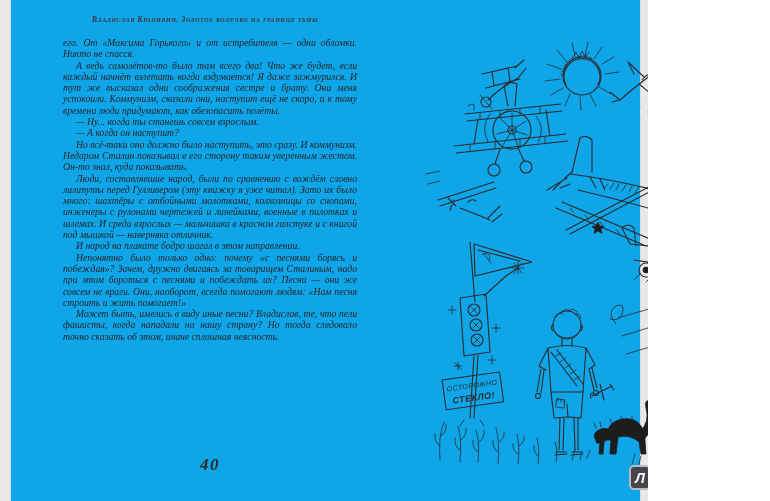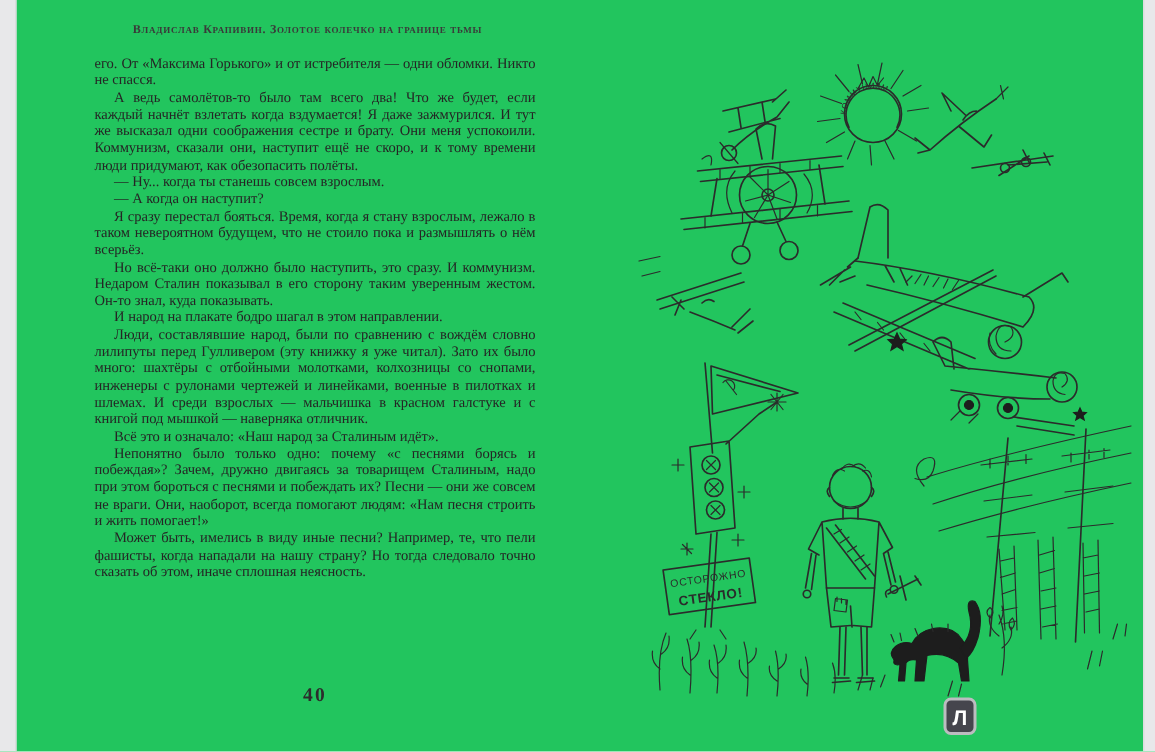--- a/index.html
+++ b/index.html
@@ -1,35 +1,35 @@
 <!DOCTYPE html>
 <html lang="ru"><head>
 <meta charset="utf-8">
 <style>
   html,body{margin:0;padding:0;background:#ffffff;}
   .stage{
-    position:relative;width:770px;height:501px;overflow:hidden;
-    background:#22c55e;font-family:"Liberation Serif", serif;color:#252525;
+    position:relative;width:648px;height:501px;overflow:hidden;
+    background:#0ea5e9;font-family:"Liberation Serif", serif;color:#252525;font-style:italic;
   }
   .margin-band{position:absolute;top:0;bottom:0;background:#e8e8ea;}
   .margin-band.left{left:0;width:10px;border-right:1px solid #dcdcde;}
   .margin-band.right{right:0;width:7px;border-left:1px solid #dcdcde;}
   .running-header{
     position:absolute;left:40px;top:15px;width:330px;text-align:center;
     font-variant:small-caps;font-weight:bold;font-size:8px;letter-spacing:.5px;color:#3a3a3a;
   }
   .text-column{
     position:absolute;left:63px;top:37px;width:294px;
     font-size:9.7px;line-height:11.3px;text-align:justify;hyphens:auto;
   }
   .text-column p{margin:0;text-indent:13px;}
   .text-column p.first{text-indent:0;}
   .page-number{
     position:absolute;left:63px;top:455px;width:294px;text-align:center;
-    font-size:13px;font-weight:bold;letter-spacing:1.5px;color:#2c2c2c;
+    font-size:17px;font-weight:bold;letter-spacing:1.5px;color:#2c2c2c;
   }
   .illustration{position:absolute;left:420px;top:22px;width:335px;height:455px;}
   .ill path,.ill line,.ill circle,.ill polyline,.ill rect{
     stroke:#2b2b2b;fill:none;stroke-width:1.1;stroke-linecap:round;stroke-linejoin:round;
   }
   .ill text{fill:#2b2b2b;stroke:none;font-family:"Liberation Sans", sans-serif;}
   .ill .filled{fill:#1d1d1d;stroke:#1d1d1d;stroke-width:.8;}
   .ill .thin{stroke-width:.8;}
   .watermark{
     position:absolute;left:629px;top:465px;width:22px;height:25px;
@@ -46,27 +46,25 @@
   <div class="margin-band left"></div>
   <div class="margin-band right"></div>
 
   <div class="running-header">Владислав Крапивин. Золотое колечко на границе тьмы</div>
 
   <div class="text-column">
     <p class="first">его. От «Максима Горького» и от истребителя — одни обломки. Никто не спасся.</p>
     <p>А ведь самолётов-то было там всего два! Что же будет, если каждый начнёт взлетать когда вздумается! Я даже зажмурился. И тут же высказал одни соображения сестре и брату. Они меня успокоили. Коммунизм, сказали они, наступит ещё не скоро, и к тому времени люди придумают, как обезопасить полёты.</p>
     <p>— Ну... когда ты станешь совсем взрослым.</p>
     <p>— А когда он наступит?</p>
-    <p>Я сразу перестал бояться. Время, когда я стану взрослым, лежало в таком невероятном будущем, что не стоило пока и размышлять о нём всерьёз.</p>
     <p>Но всё-таки оно должно было наступить, это сразу. И коммунизм. Недаром Сталин показывал в его сторону таким уверенным жестом. Он-то знал, куда показывать.</p>
+    <p>Люди, составлявшие народ, были по сравнению с вождём словно лилипуты перед Гулливером (эту книжку я уже читал). Зато их было много: шахтёры с отбойными молотками, колхозницы со снопами, инженеры с рулонами чертежей и линейками, военные в пилотках и шлемах. И среди взрослых — мальчишка в красном галстуке и с книгой под мышкой — наверняка отличник.</p>
     <p>И народ на плакате бодро шагал в этом направлении.</p>
-    <p>Люди, составлявшие народ, были по сравнению с вождём словно лилипуты перед Гулливером (эту книжку я уже читал). Зато их было много: шахтёры с отбойными молотками, колхозницы со снопами, инженеры с рулонами чертежей и линейками, военные в пилотках и шлемах. И среди взрослых — мальчишка в красном галстуке и с книгой под мышкой — наверняка отличник.</p>
-    <p>Всё это и означало: «Наш народ за Сталиным идёт».</p>
     <p>Непонятно было только одно: почему «с песнями борясь и побеждая»? Зачем, дружно двигаясь за товарищем Сталиным, надо при этом бороться с песнями и побеждать их? Песни — они же совсем не враги. Они, наоборот, всегда помогают людям: «Нам песня строить и жить помогает!»</p>
-    <p>Может быть, имелись в виду иные песни? Например, те, что пели фашисты, когда нападали на нашу страну? Но тогда следовало точно сказать об этом, иначе сплошная неясность.</p>
+    <p>Может быть, имелись в виду иные песни? Владислав, те, что пели фашисты, когда нападали на нашу страну? Но тогда следовало точно сказать об этом, иначе сплошная неясность.</p>
   </div>
 
   <div class="page-number">40</div>
 
   <svg class="illustration ill" viewBox="0 0 335 455">
 
     <g>
       <circle cx="162" cy="54" r="19"></circle>
       <path class="thin" d="M185,52 L199,50 M182,42 L194,35 M174,37 L182,25 M165,34 L168,20 M155,34 L152,21 M146,39 L137,28 M141,47 L127,42 M140,57 L125,59 M143,66 L131,73 M150,72 L145,84 M160,75 L161,88 M170,72 L176,84 M179,65 L191,72"></path>
       <path class="thin" d="M152,37 L156,30 L159,36 L162,29 L165,35 L169,30"></path>

